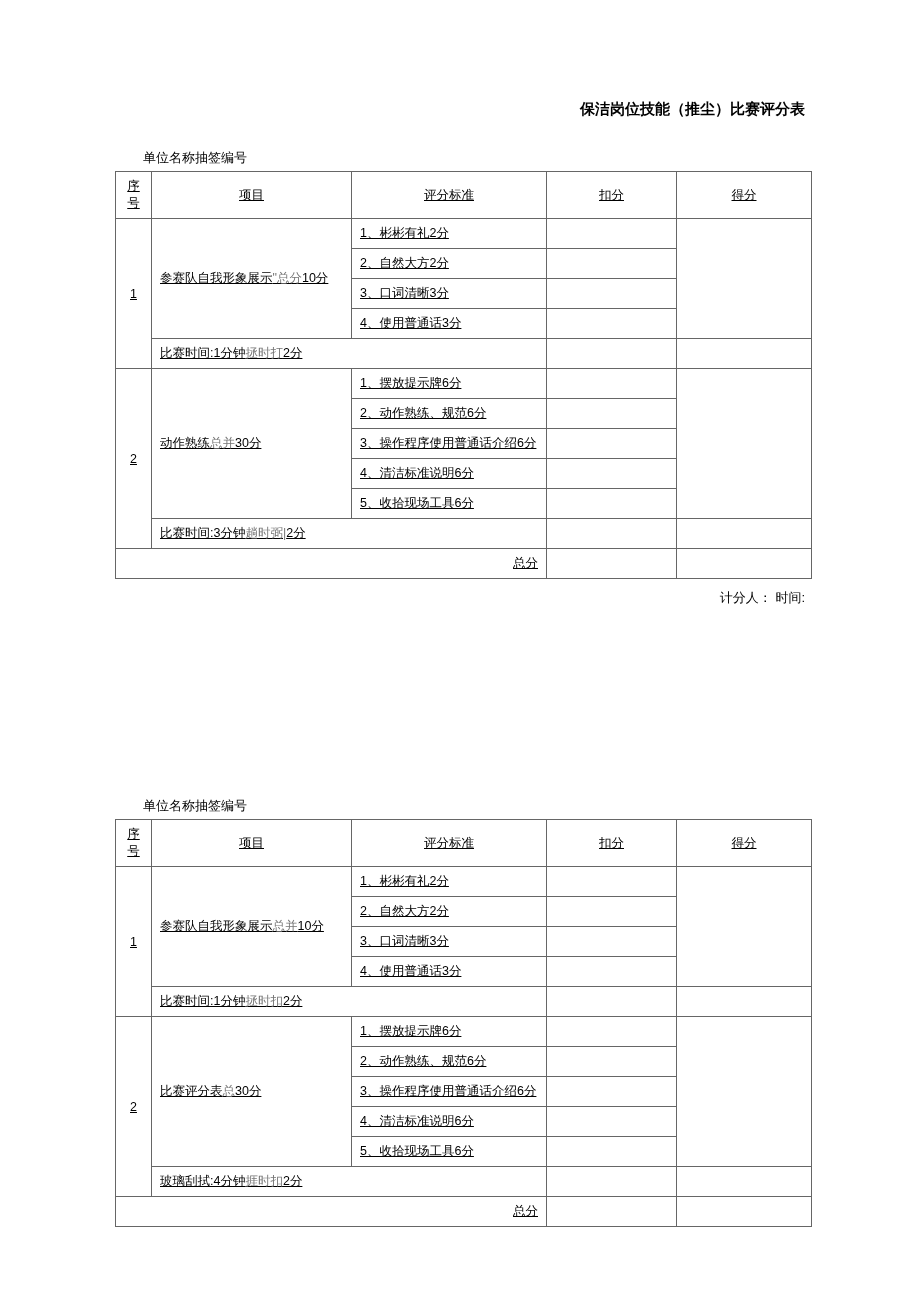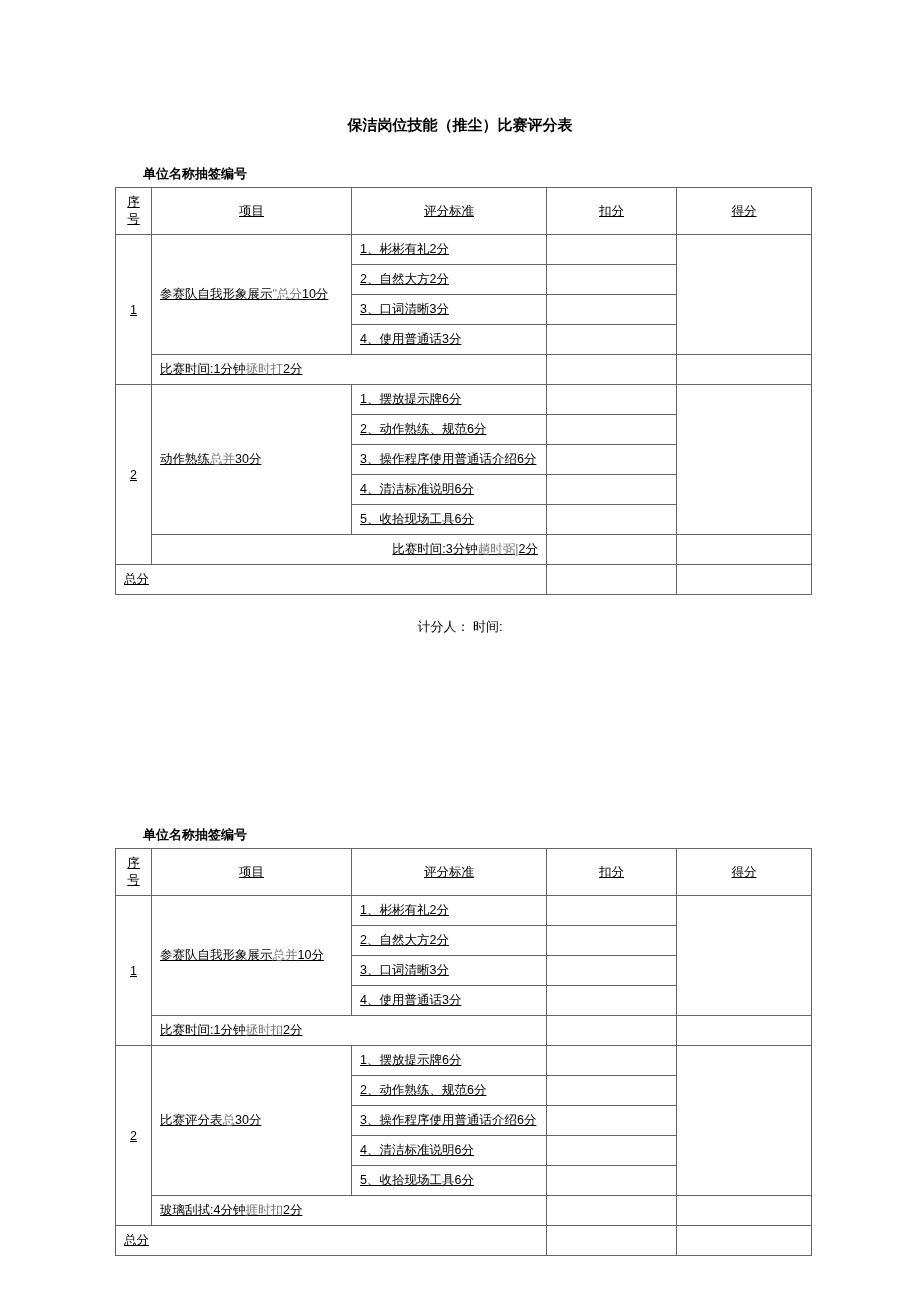--- a/index.html
+++ b/index.html
@@ -1,30 +1,30 @@
 <!DOCTYPE html>
 <html><head>
   <meta charset="utf-8">
   <style>
     * { box-sizing: border-box; margin: 0; padding: 0; }
     body { background: #fff; font-family: "SimSun", "Microsoft YaHei", sans-serif; font-size: 13px; color: #000; }
     .page { width: 920px; margin: 0 auto; padding: 100px 115px 80px 115px; }
-    .title { text-align: center; font-weight: bold; font-size: 15px; margin-bottom: 30px; margin-top: 16px; }
-    .subhead { text-align: left; font-weight: bold; font-size: 13px; margin-left: 28px; margin-bottom: 4px; }
+    .title { text-align: right; font-weight: bold; font-size: 15px; margin-bottom: 30px; }
+    .subhead { text-align: left; font-weight: normal; font-size: 13px; margin-left: 28px; margin-bottom: 4px; }
     table { border-collapse: collapse; width: 100%; table-layout: fixed; text-decoration: underline; }
     th, td { border: 1px solid #666; padding: 6px 8px; font-size: 12.5px; vertical-align: middle; }
     th { text-align: center; font-weight: normal; }
     .col-seq { width: 36px; text-align: center; }
     .col-item { width: 200px; }
     .col-std { width: 195px; }
     .col-ded { width: 130px; }
     .col-score { width: 135px; }
     .muted { color: #777; }
-    .total-row td { text-align: left; }
-    .footer-line { text-align: center; font-size: 13px; margin-top: 23px; }
+    .total-row td { text-align: right; }
+    .footer-line { text-align: right; font-size: 13px; margin-top: 10px; }
     .spacer { height: 190px; }
   </style>
 </head>
 <body>
 
 <div class="page">
 
   <div class="title">保洁岗位技能（推尘）比赛评分表</div>
   <div class="subhead">单位名称抽签编号</div>
   <table>
@@ -90,21 +90,21 @@
         </tr>
     <tr>
           <td>4、清洁标准说明6分</td>
           <td></td>
         </tr>
     <tr>
           <td>5、收拾现场工具6分</td>
           <td></td>
         </tr>
     <tr>
-      <td colspan="2" style="text-align:right;">
+      <td colspan="2" style="text-align:left;">
         <span>比赛时间:3分钟</span><span class="muted">趟时弼|</span><span>2分</span>
       </td>
       <td></td>
       <td></td>
     </tr>
     <tr class="total-row">
       <td colspan="3">总分</td>
       <td></td>
       <td></td>
     </tr>

